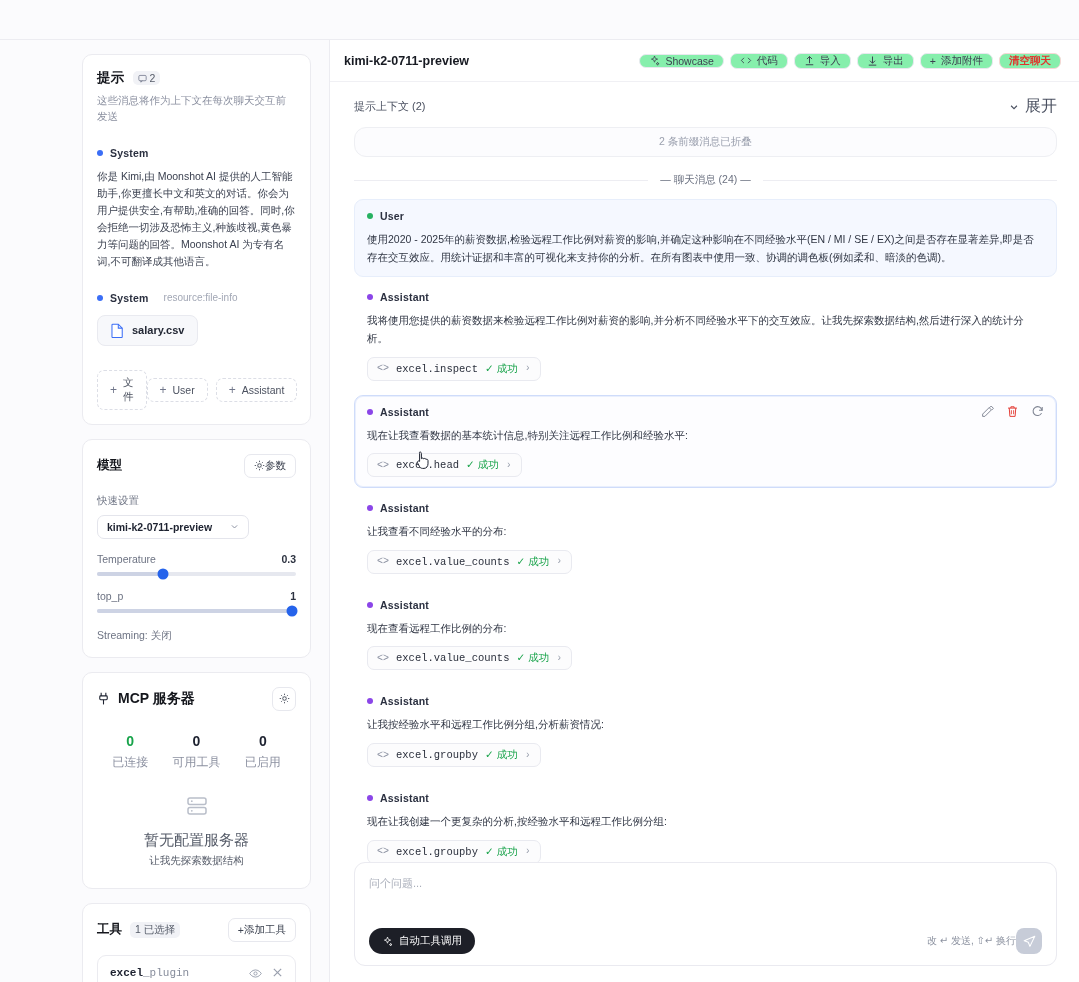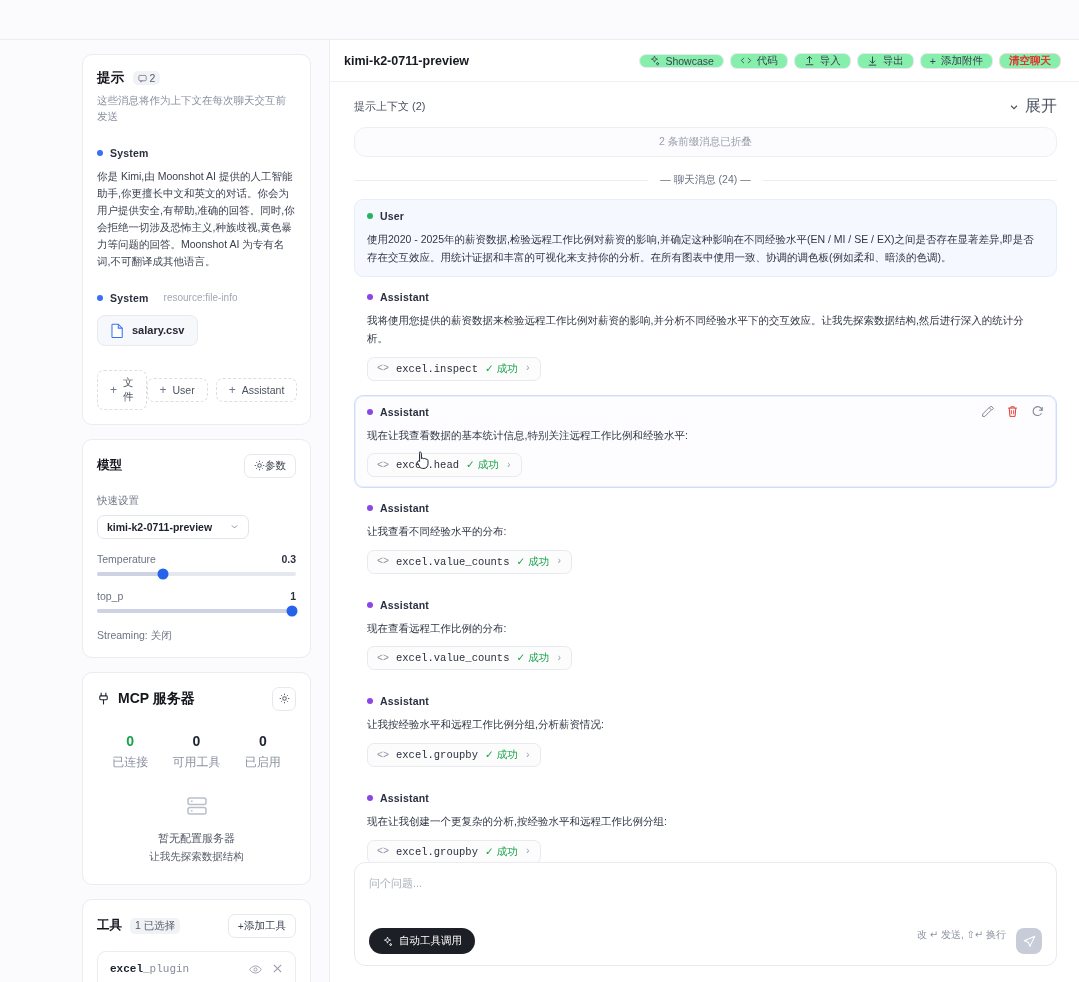--- a/index.html
+++ b/index.html
@@ -97,21 +97,21 @@
   .stream-line { margin-top:16px; font-size:10.5px; color:#6d7383; }
 
   .mcp-title { display:flex; align-items:center; gap:8px; font-size:14px; font-weight:700; color:#14161c; }
   .stats { display:flex; margin-top:22px; }
   .stat { flex:1; text-align:center; }
   .stat .num { font-size:14px; font-weight:700; }
   .stat .num.ok { color:#17a34a; }
   .stat .num.plain { color:#1d2230; }
   .stat .cap { font-size:12px; color:#8b90a0; margin-top:5px; }
   .empty-wrap { text-align:center; margin-top:22px; padding-bottom:6px; }
-  .empty-wrap .cap1 { font-size:11px; color:#555b68; margin-top:9px; }
+  .empty-wrap .cap1 { font-size:15px; color:#555b68; margin-top:9px; }
   .empty-wrap .cap2 { font-size:10.5px; color:#555b68; margin-top:4px; }
 
   .tool-card {
     margin-top:13px; border:1px solid #ebebf0; border-radius:9px;
     padding:11px 12px; background:#fff;
   }
   .tool-card-head { display:flex; align-items:center;gap:27px; }
   .tool-name { font-size:11px; font-weight:700; color:#1d2230; font-family:"Liberation Mono","DejaVu Sans Mono",monospace; }
   .tool-name .dim { color:#868c9b; font-weight:400; }
   .tool-actions { margin-left:auto; display:flex; gap:10px; color:#9aa0ae; }
@@ -171,21 +171,21 @@
     border:1px solid #eaeaf0; border-radius:11px; background:#fff;
     padding:13px 14px 11px;
   }
   .composer .placeholder { font-size:11px; color:#a9aeba; min-height:44px; }
   .composer-foot { display:flex; align-items:center; margin-top:8px; }
   .auto-pill {
     display:inline-flex; align-items:center; gap:6px;
     background:#1d1f27; color:#fff; border-radius:16px;
     padding:6px 13px; font-size:10.5px; cursor:pointer;
   }
-  .foot-right { margin-left:auto; display:flex; align-items:flex-start; gap:10px; }
+  .foot-right { margin-left:auto; display:flex; align-items:center; }
   .hint { font-size:10px; color:#8d93a1; }
   .send-btn {
     width:26px; height:26px; border-radius:8px; background:#c7ccd8;
     display:inline-flex; align-items:center; justify-content:center; color:#fff; cursor:pointer;
   }
 
   .cursor-arrow { position:absolute; pointer-events:none; }
 </style>
 </head>
 <body>

